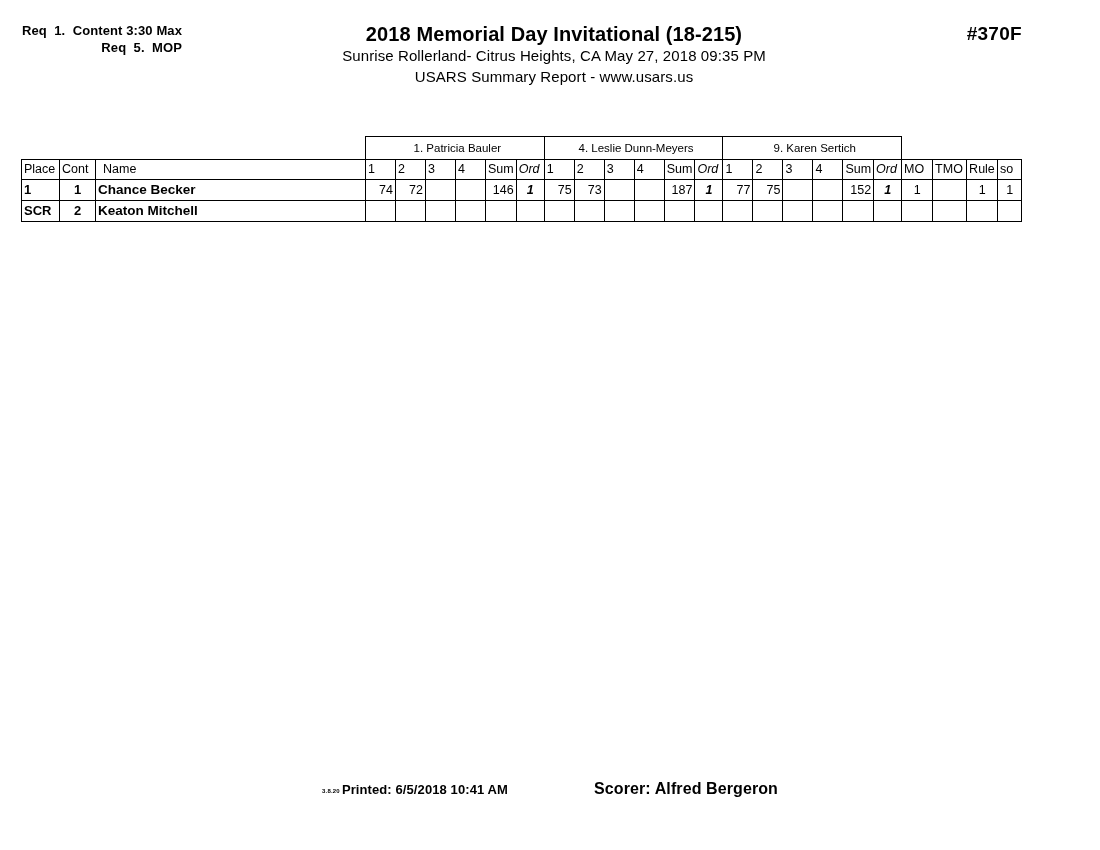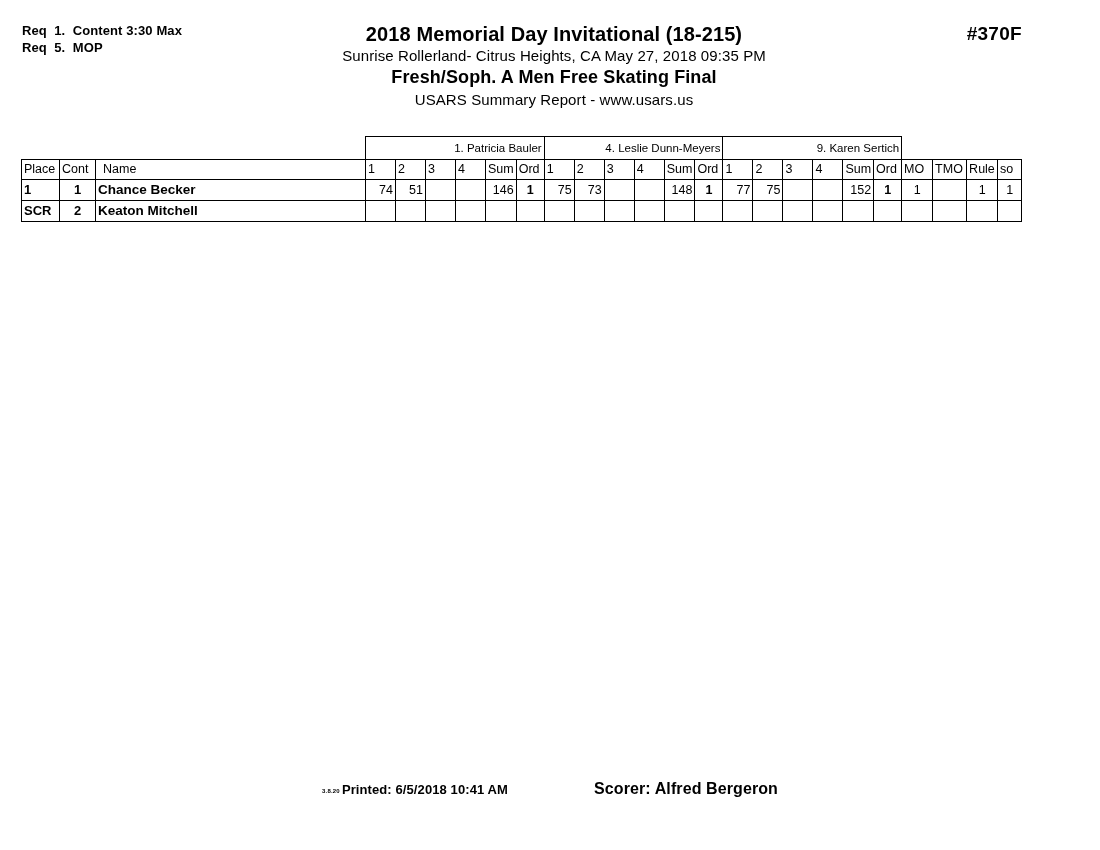--- a/index.html
+++ b/index.html
@@ -18,20 +18,21 @@
 
   
   .req-block {
     position: absolute;
     left: 22px;
     top: 22px;
     font-size: 13px;
     font-weight: bold;
     line-height: 17px;
     letter-spacing: 0.1px;
+    text-align: right;
   }
   .req-line { white-space: pre; }
 
   
   .event-number {
     position: absolute;
     right: 78px;
     top: 23px;
     font-size: 19px;
     font-weight: bold;
@@ -95,21 +96,21 @@
   
   tr.judge-row td.blank-cell {
     border: 0;
     height: 22px;
     line-height: 22px;
   }
   tr.judge-row td.judge-name {
     height: 22px;
     line-height: 22px;
     font-size: 11.5px;
-    text-align: right;
+    text-align: center;
     padding-left: 7px;
     border: 1px solid #000000;
   }
 
   
   tr.head-row td {
     font-size: 12.5px;
     font-weight: normal;
   }
   tr.head-row td.name-head {
@@ -150,21 +151,21 @@
     font-weight: bold;
     font-size: 12.5px;
   }
   td.tail-cell {
     text-align: center;
     font-size: 12.5px;
   }
 
   
   td.thick-left  { border-left: 4px solid #000000; }
-  td.thick-right { border-right: 4px solid #000000; }
+  td.thick-right { border-right: 4px solid #000000; font-style: italic; }
 
   
   .footer {
     position: absolute;
     left: 0;
     right: 0;
     top: 780px;
     text-align: center;
     font-size: 0;
   }
@@ -197,21 +198,20 @@
 <div class="req-block">
   <div class="req-line">Req  1.  Content 3:30 Max</div>
   <div class="req-line">Req  5.  MOP</div>
 </div>
 
 <div class="event-number">#370F</div>
 
 <div class="title-stack">
   <div class="title-main">2018 Memorial Day Invitational (18-215)</div>
   <div class="title-venue">Sunrise Rollerland- Citrus Heights, CA  May 27, 2018  09:35 PM</div>
-  <div class="title-event">Fresh/Soph. A Men Free Skating Final</div>
   <div class="title-report">USARS Summary Report - www.usars.us</div>
 </div>
 
 <div class="results-wrap">
   <table class="results">
     <colgroup>
       <col style="width:38px">
         <col style="width:36px">
         <col style="width:270px">
       <col style="width:30px">
@@ -278,31 +278,31 @@
       <td>Rule</td>
       <td>so</td>
     </tr>
 
     <tr class="data-row">
       <td class="place-cell">1</td>
       <td class="cont-cell">1</td>
       <td class="name-cell">Chance Becker</td>
 
       <td class="score-cell">74</td>
-      <td class="score-cell">51</td>
+      <td class="score-cell">72</td>
       <td class="score-cell"></td>
       <td class="score-cell"></td>
       <td class="score-cell">146</td>
       <td class="ord-cell thick-left thick-right">1</td>
 
       <td class="score-cell">75</td>
       <td class="score-cell">73</td>
       <td class="score-cell"></td>
       <td class="score-cell"></td>
-      <td class="score-cell">148</td>
+      <td class="score-cell">187</td>
       <td class="ord-cell thick-left thick-right">1</td>
 
       <td class="score-cell">77</td>
       <td class="score-cell">75</td>
       <td class="score-cell"></td>
       <td class="score-cell"></td>
       <td class="score-cell">152</td>
       <td class="ord-cell thick-left thick-right">1</td>
 
       <td class="tail-cell">1</td>

